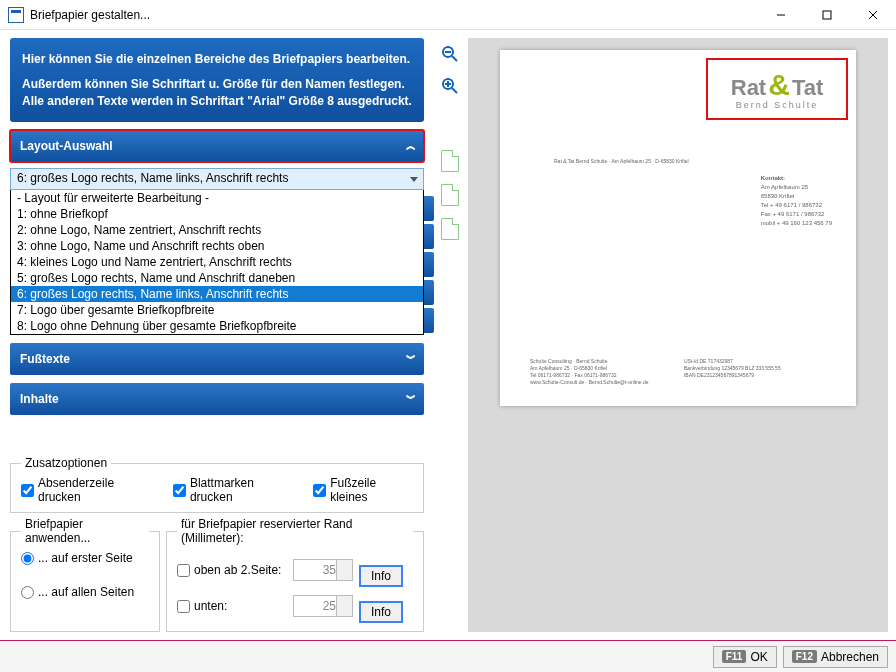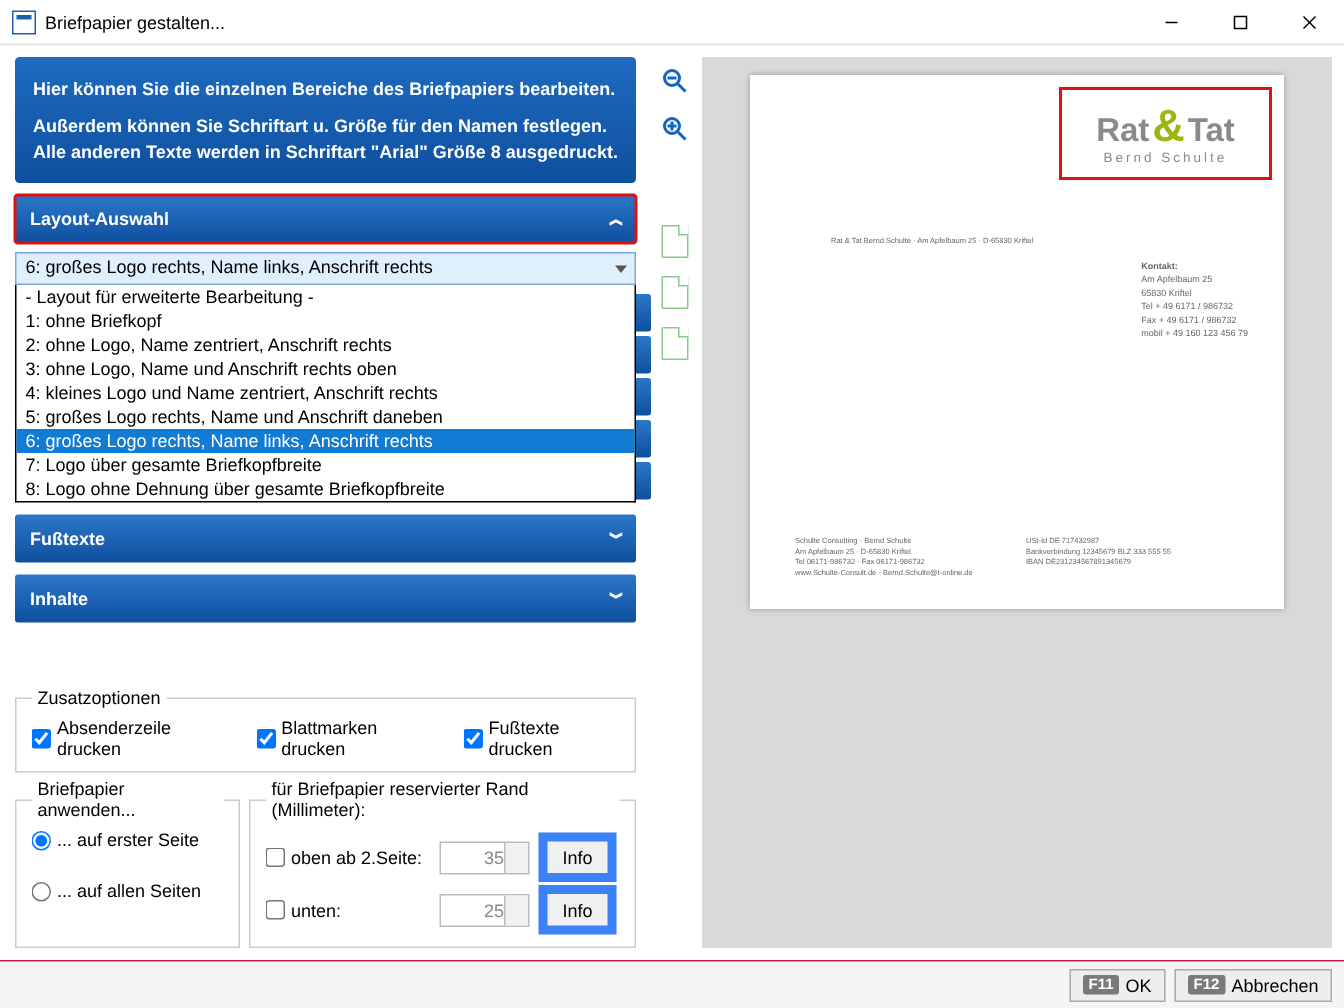--- a/index.html
+++ b/index.html
@@ -48,21 +48,21 @@
   .row { display:flex; align-items:center; gap:18px; }
   .row label, .cbwrap { display:flex; align-items:center; gap:4px; }
   input[type=checkbox], input[type=radio]{ width:13px; height:13px; margin:0;}
   .twocol { display:flex; gap:6px; }
   .twocol fieldset:first-child{width:150px;}
   .twocol fieldset:last-child{flex:1;}
   .spinrow { display:flex; align-items:center; gap:6px; margin-top:2px;}
   .spinrow .lbl { width:110px; display:flex; align-items:center; gap:4px;}
   .spinner { width:60px; height:22px; border:1px solid #bbb; background:#fff; display:flex; align-items:center; justify-content:flex-end; padding-right:16px; font-size:12px; position:relative; color:#888;}
   .spinner::after{content:"";position:absolute;right:0;top:0;bottom:0;width:15px;border-left:1px solid #bbb;background:#f1f1f1;}
-  .infobtn { height:33px; padding:0 10px; font-size:12px; border:6px solid #3b82f6; background:#f0f0f0;}
+  .infobtn { height:22px; padding:0 10px; font-size:12px; border:2px solid #3b82f6; background:#f0f0f0;margin-top:12px;}
 
   
   .mid .zbtn { width:20px; height:20px; display:flex; align-items:center; justify-content:center; }
   .mid .docicon { width:18px; height:22px; border:1px solid #8bc98b; border-radius:1px; position:relative;}
   .mid .docicon::before{content:"";position:absolute;right:-1px;top:-1px;width:6px;height:6px;background:#fff;border-left:1px solid #8bc98b;border-bottom:1px solid #8bc98b;}
 
   
   .page { width:356px; height:356px; background:#fff; box-shadow:0 0 4px rgba(0,0,0,.3); position:relative; font-size:5px; color:#666;}
   .logo { position:absolute; right:14px; top:14px; width:130px; height:50px; outline:2px solid #d11; outline-offset:4px; display:flex; flex-direction:column; align-items:center; justify-content:center;}
   .logo .row1 { font-size:22px; color:#8a8a8a; font-weight:600; display:flex; align-items:baseline;}
@@ -158,21 +158,21 @@
           <label class="cbwrap">
               <input type="checkbox" checked="" style="">
               <span>Absenderzeile drucken</span>
             </label>
           <label class="cbwrap">
               <input type="checkbox" checked="" style="">
               <span>Blattmarken drucken</span>
             </label>
           <label class="cbwrap">
               <input type="checkbox" checked="" style="">
-              <span>Fußtexte drucken</span>
+              <span>Fußzeile kleines</span>
             </label>
         </div>
       </fieldset>
 
       <div class="twocol">
         <fieldset>
           <legend>Briefpapier anwenden...</legend>
           <label class="cbwrap" style="margin-bottom:6px">
               <input type="radio" name="ap" checked="" style="">
               <span>... auf erster Seite</span>

